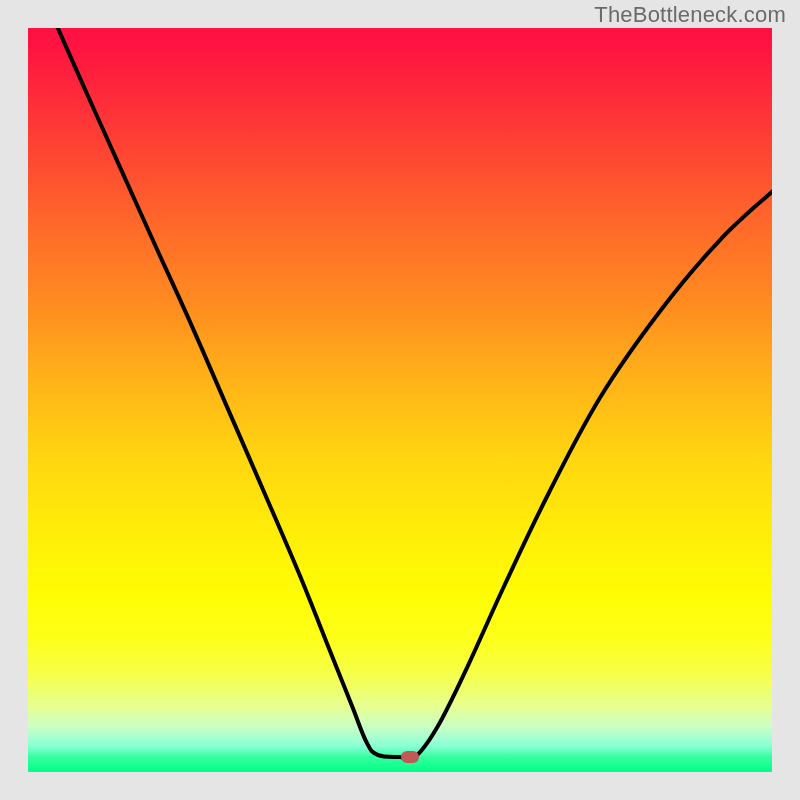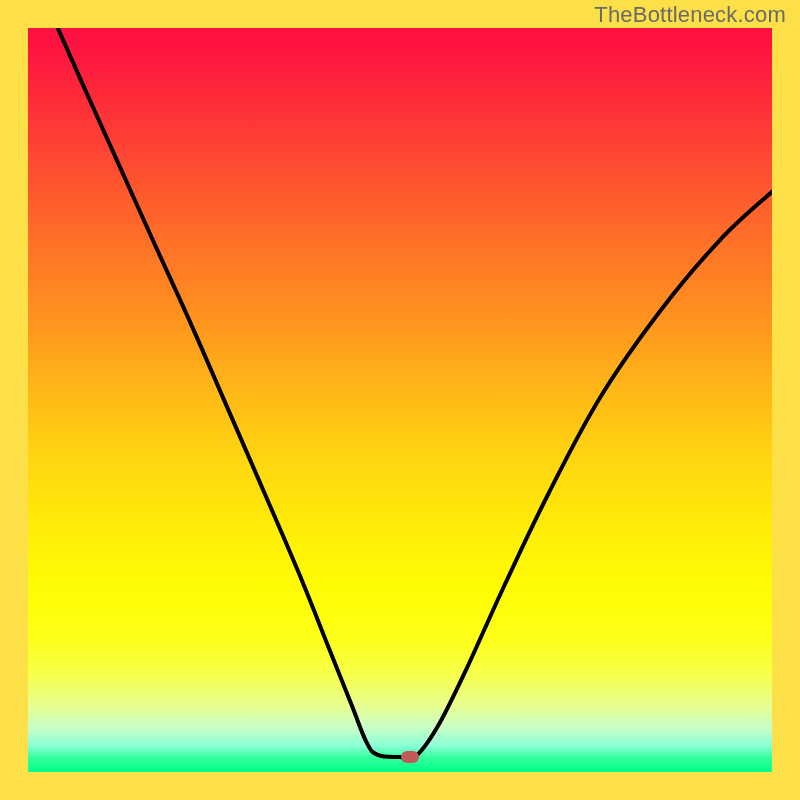--- a/index.html
+++ b/index.html
@@ -8,21 +8,21 @@
     width: 800px;
     height: 800px;
     background: #000000;
     font-family: Arial, Helvetica, sans-serif;
     overflow: hidden;
   }
   .frame {
     position: relative;
     width: 800px;
     height: 800px;
-    background: #fde047;
+    background: #e5e5e5;
   }
   .watermark {
     position: absolute;
     top: 2px;
     right: 14px;
     color: #6a6a6a;
     font-size: 22px;
     font-weight: 500;
     letter-spacing: 0.2px;
     user-select: none;

